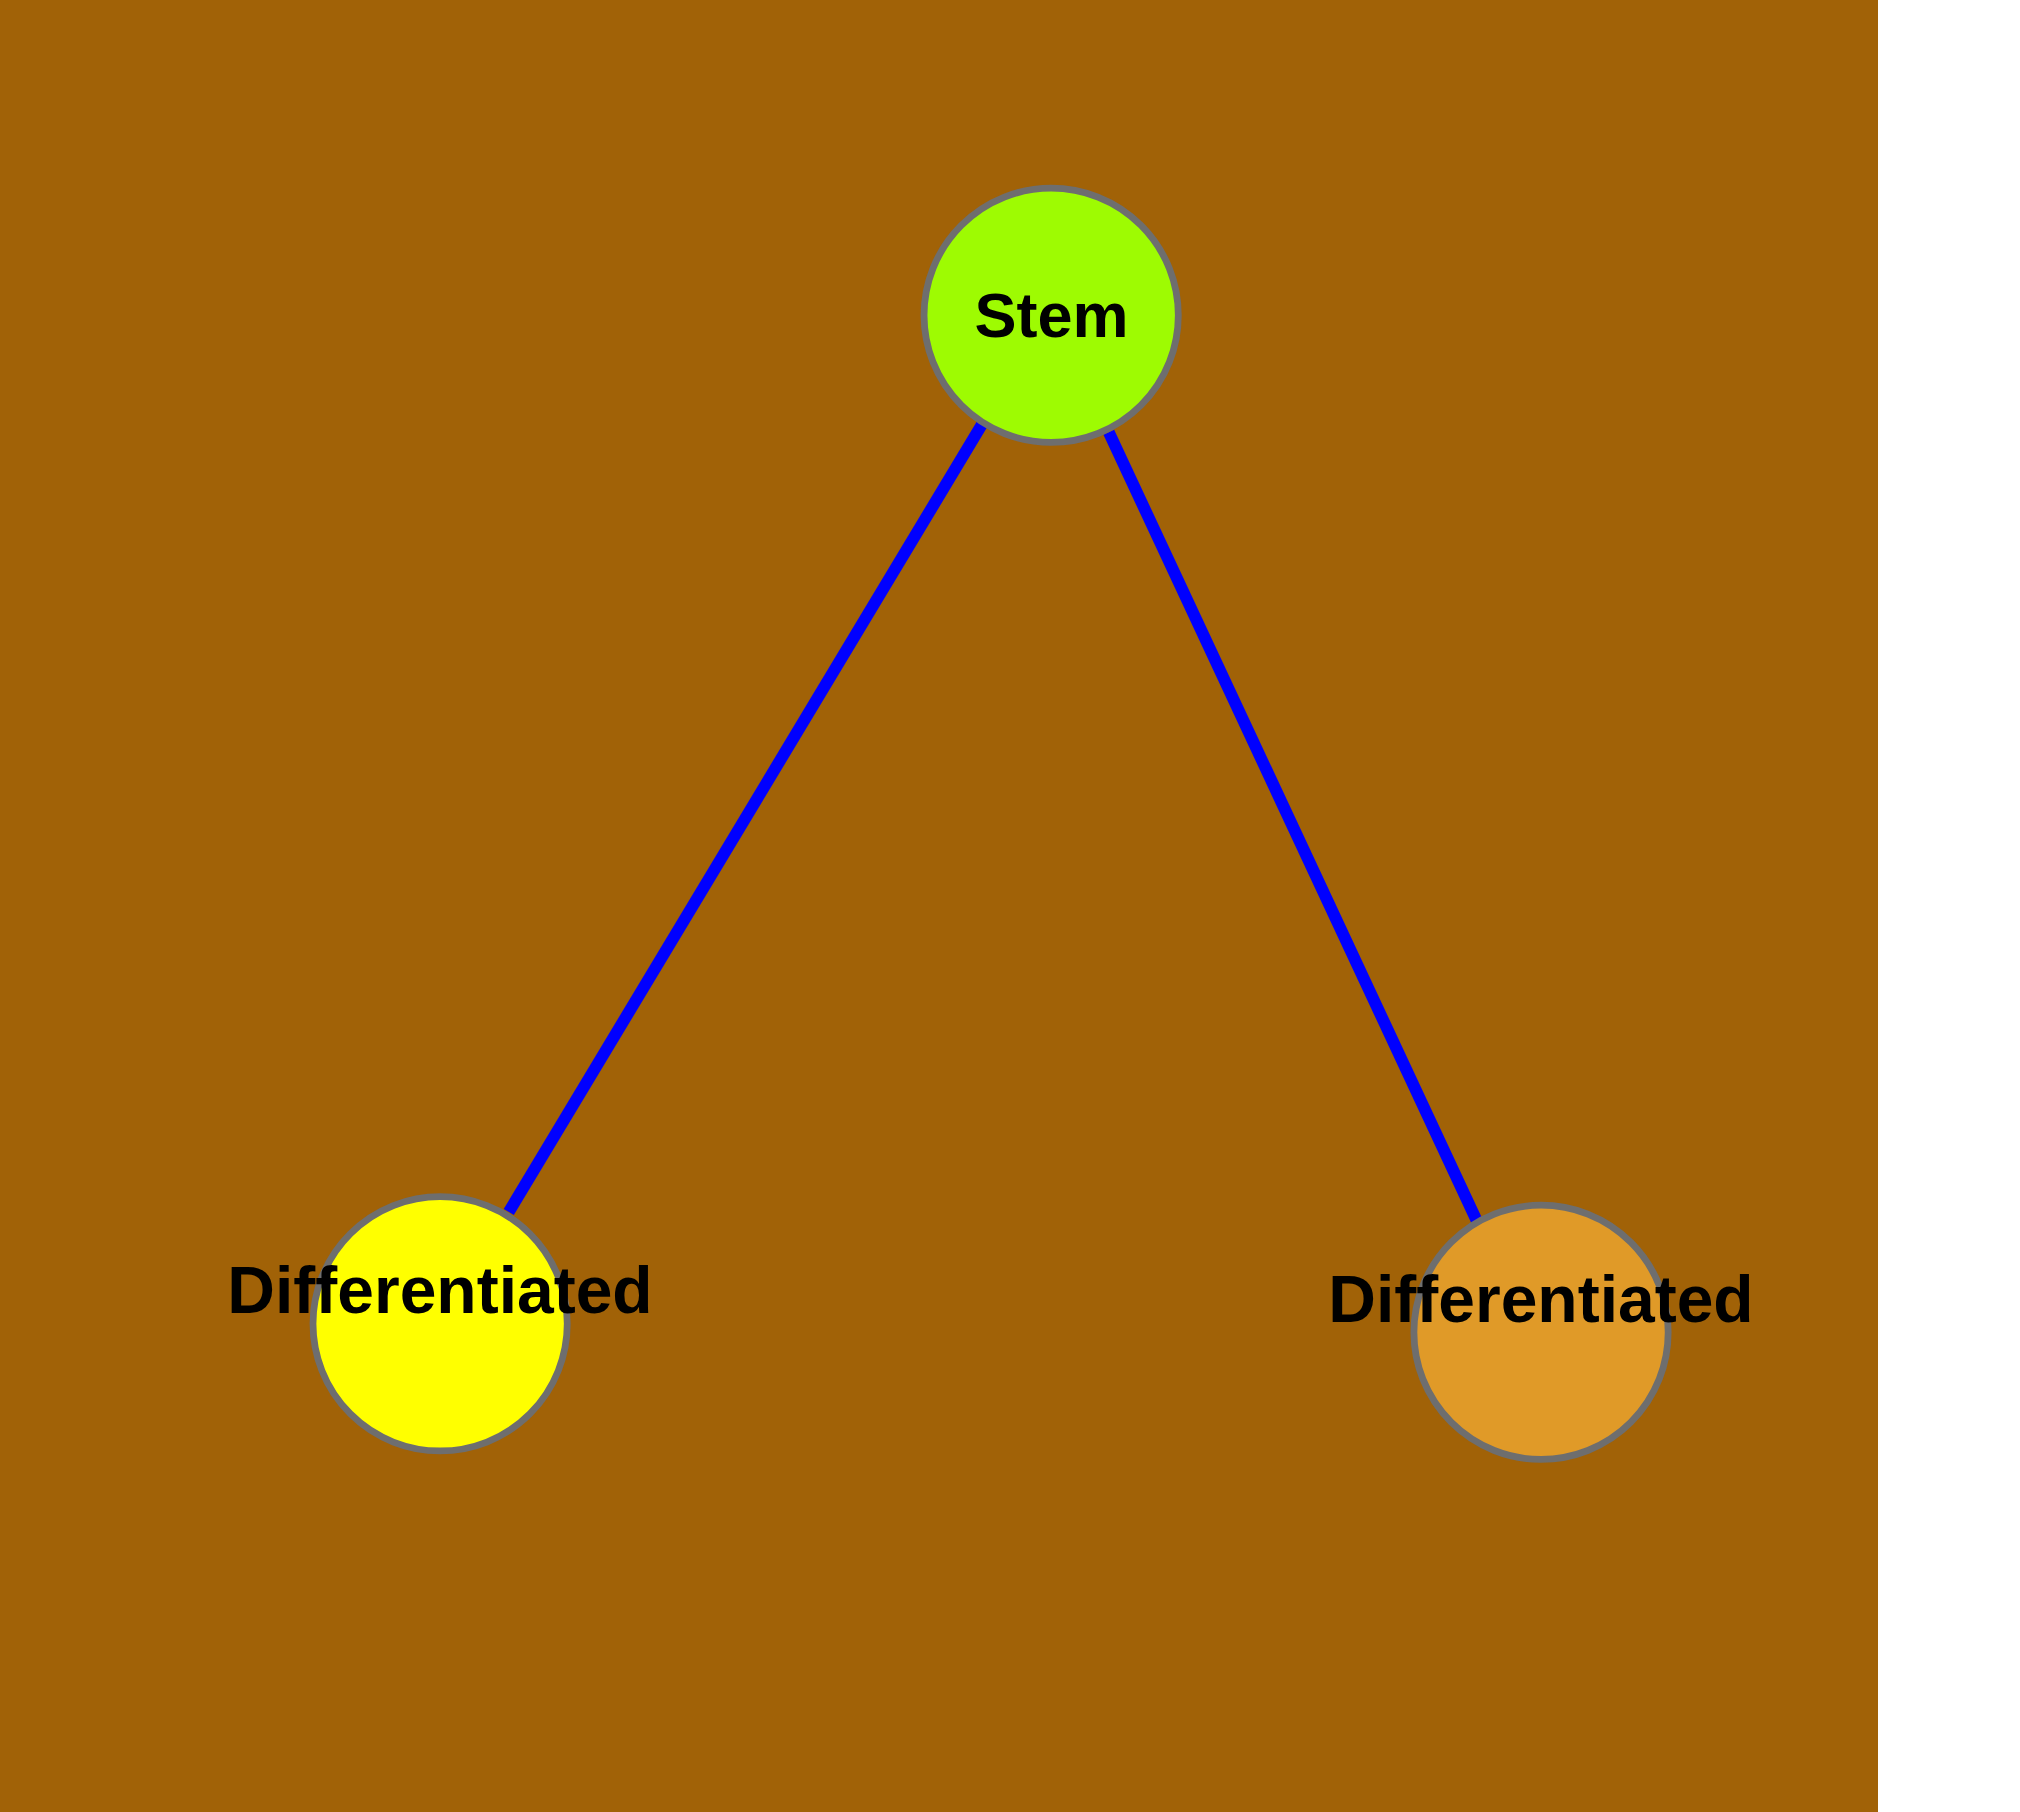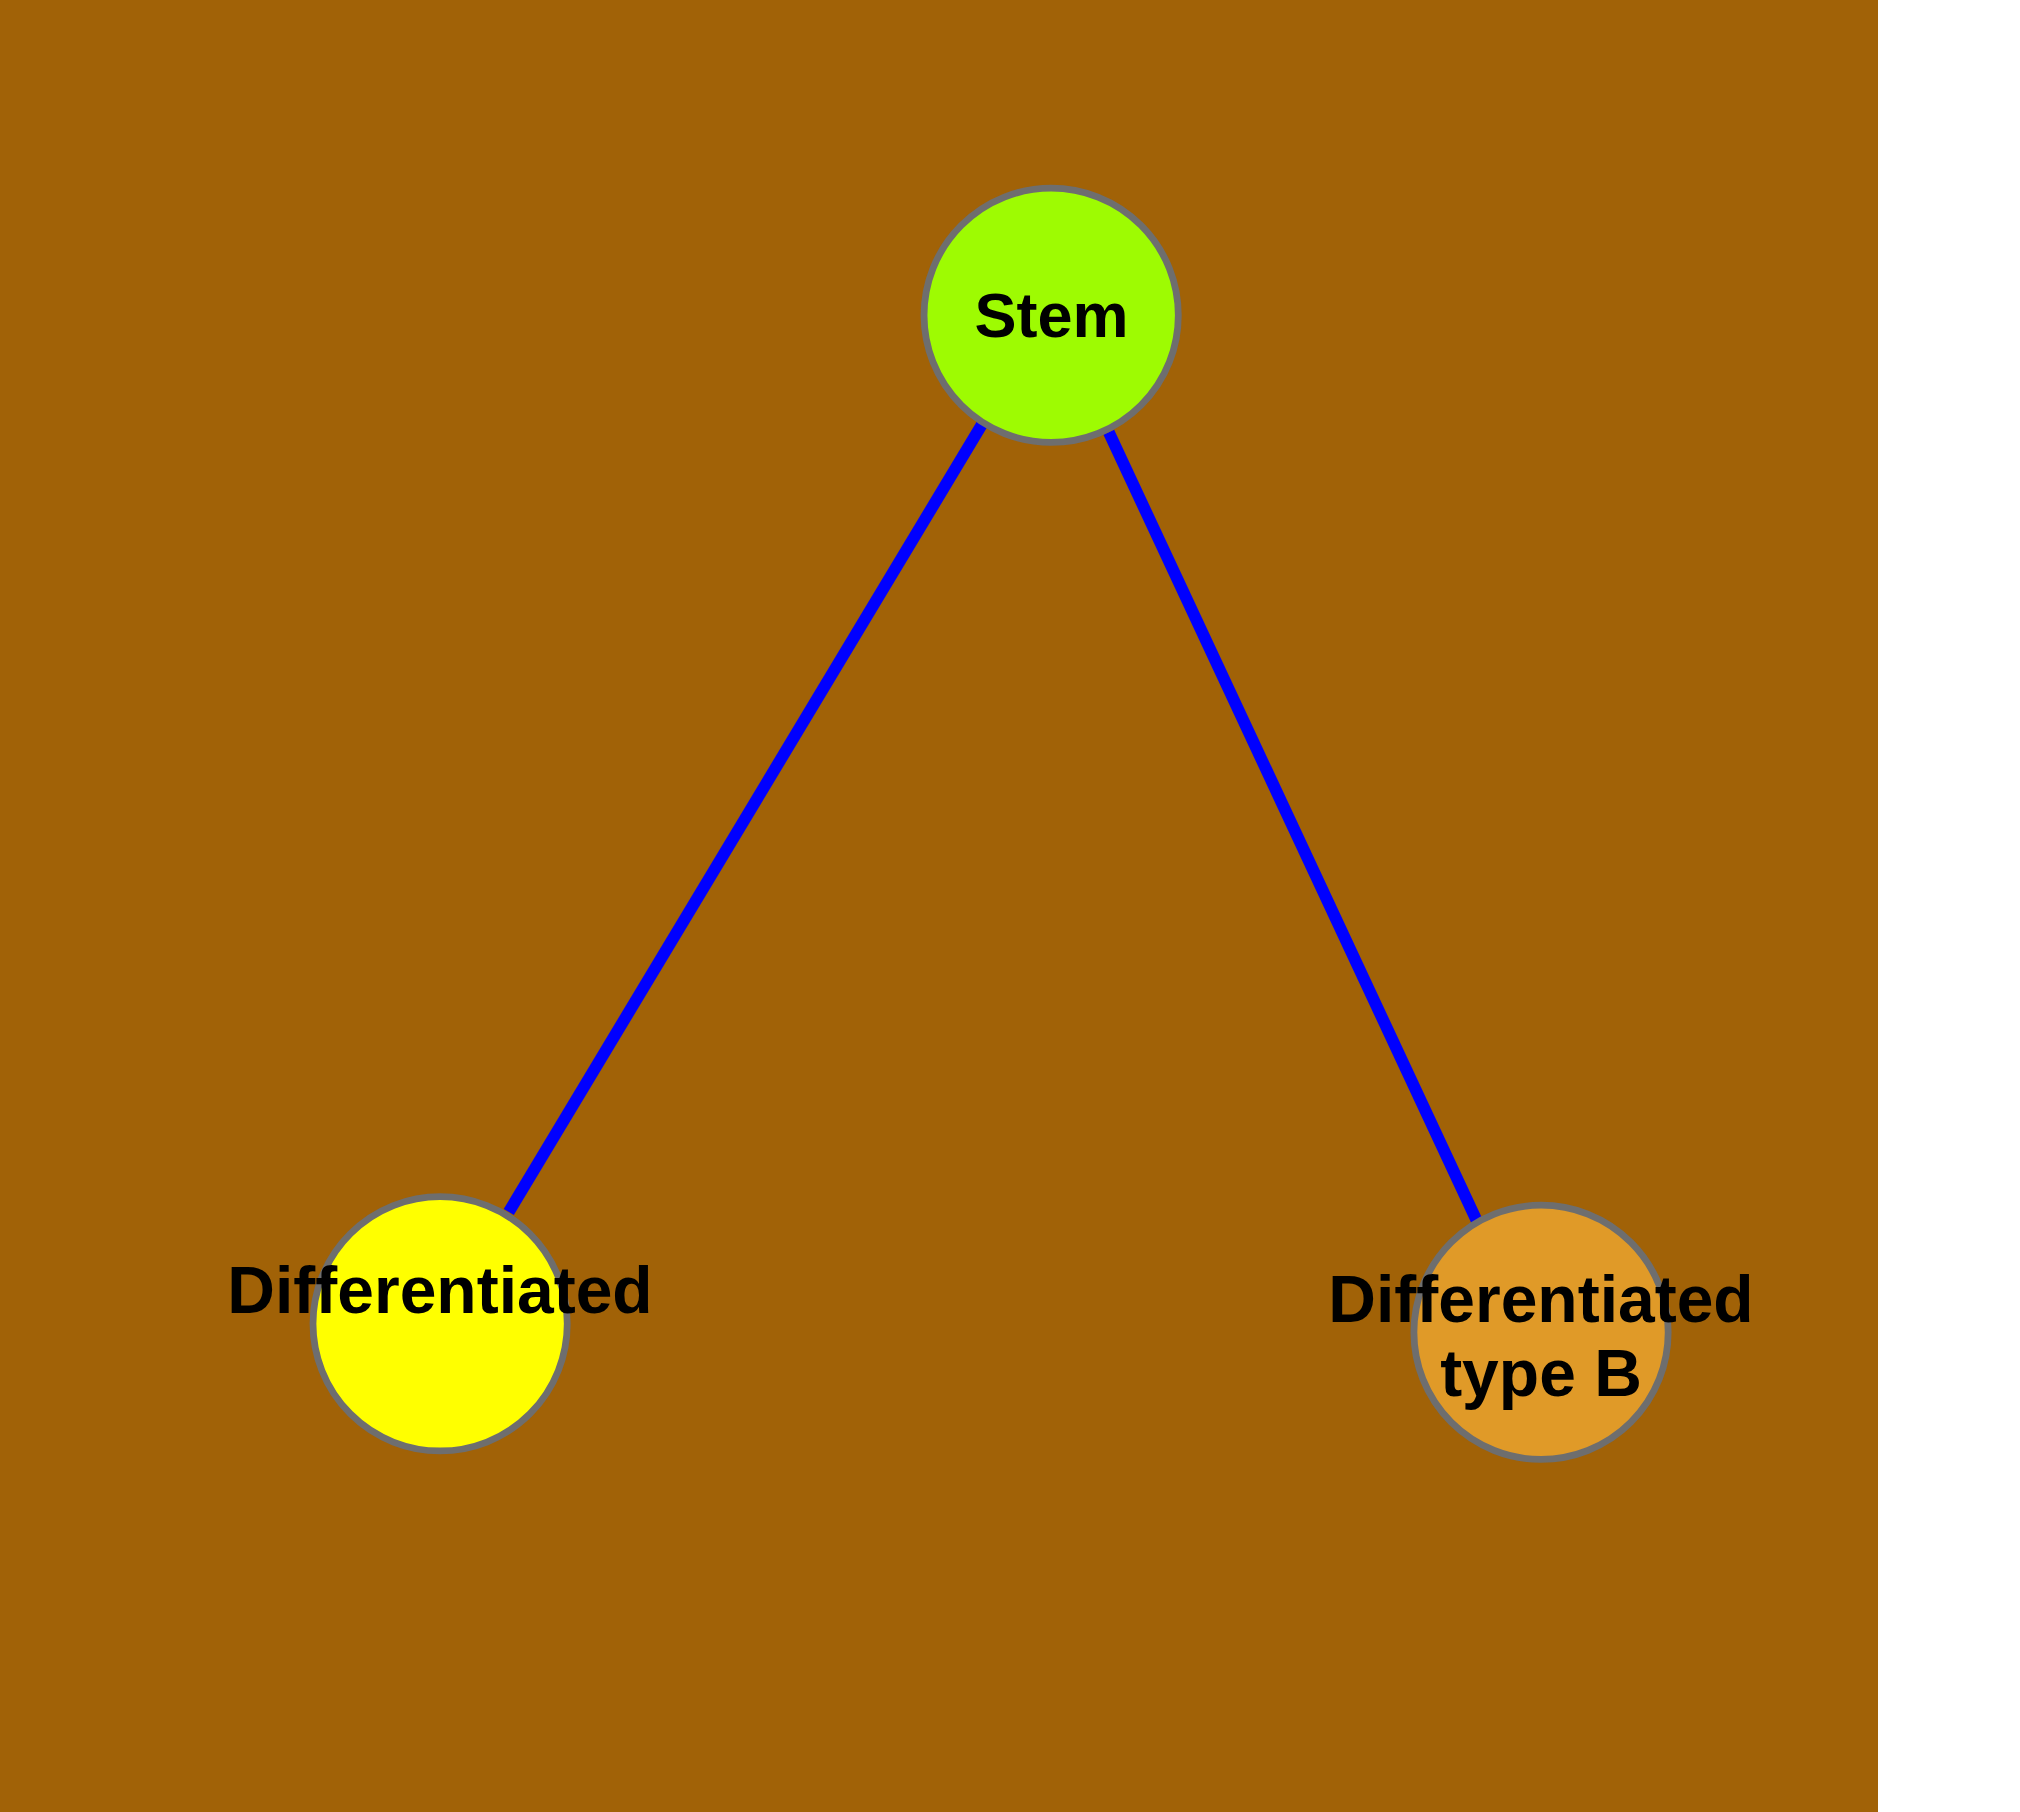--- a/index.html
+++ b/index.html
@@ -72,16 +72,16 @@
       <circle cx="1240" cy="372" r="150" fill="#9efb02" stroke="#6e6e6e" stroke-width="8"></circle>
       <circle cx="519" cy="1562" r="150" fill="#ffff00" stroke="#6e6e6e" stroke-width="8"></circle>
       <circle cx="1818" cy="1572" r="150" fill="#e09a28" stroke="#6e6e6e" stroke-width="8"></circle>
     </g>
   </svg>
 
   <div class="node-label label-stem" style="color: rgb(0, 0, 0);"><span>Stem</span></div>
 
   <div class="node-label label-type-a" style="color: rgb(0, 0, 0);"><span>Differentiated</span><br></div>
 
-  <div class="node-label label-type-b" style="color: rgb(0, 0, 0);"><span>Differentiated</span><br><span>type B</span></div>
+  <div class="node-label label-type-b" style="color: rgb(0, 0, 0);"><span>Differentiated</span><br></div>
 
 </div>
 
 
 </body></html>

